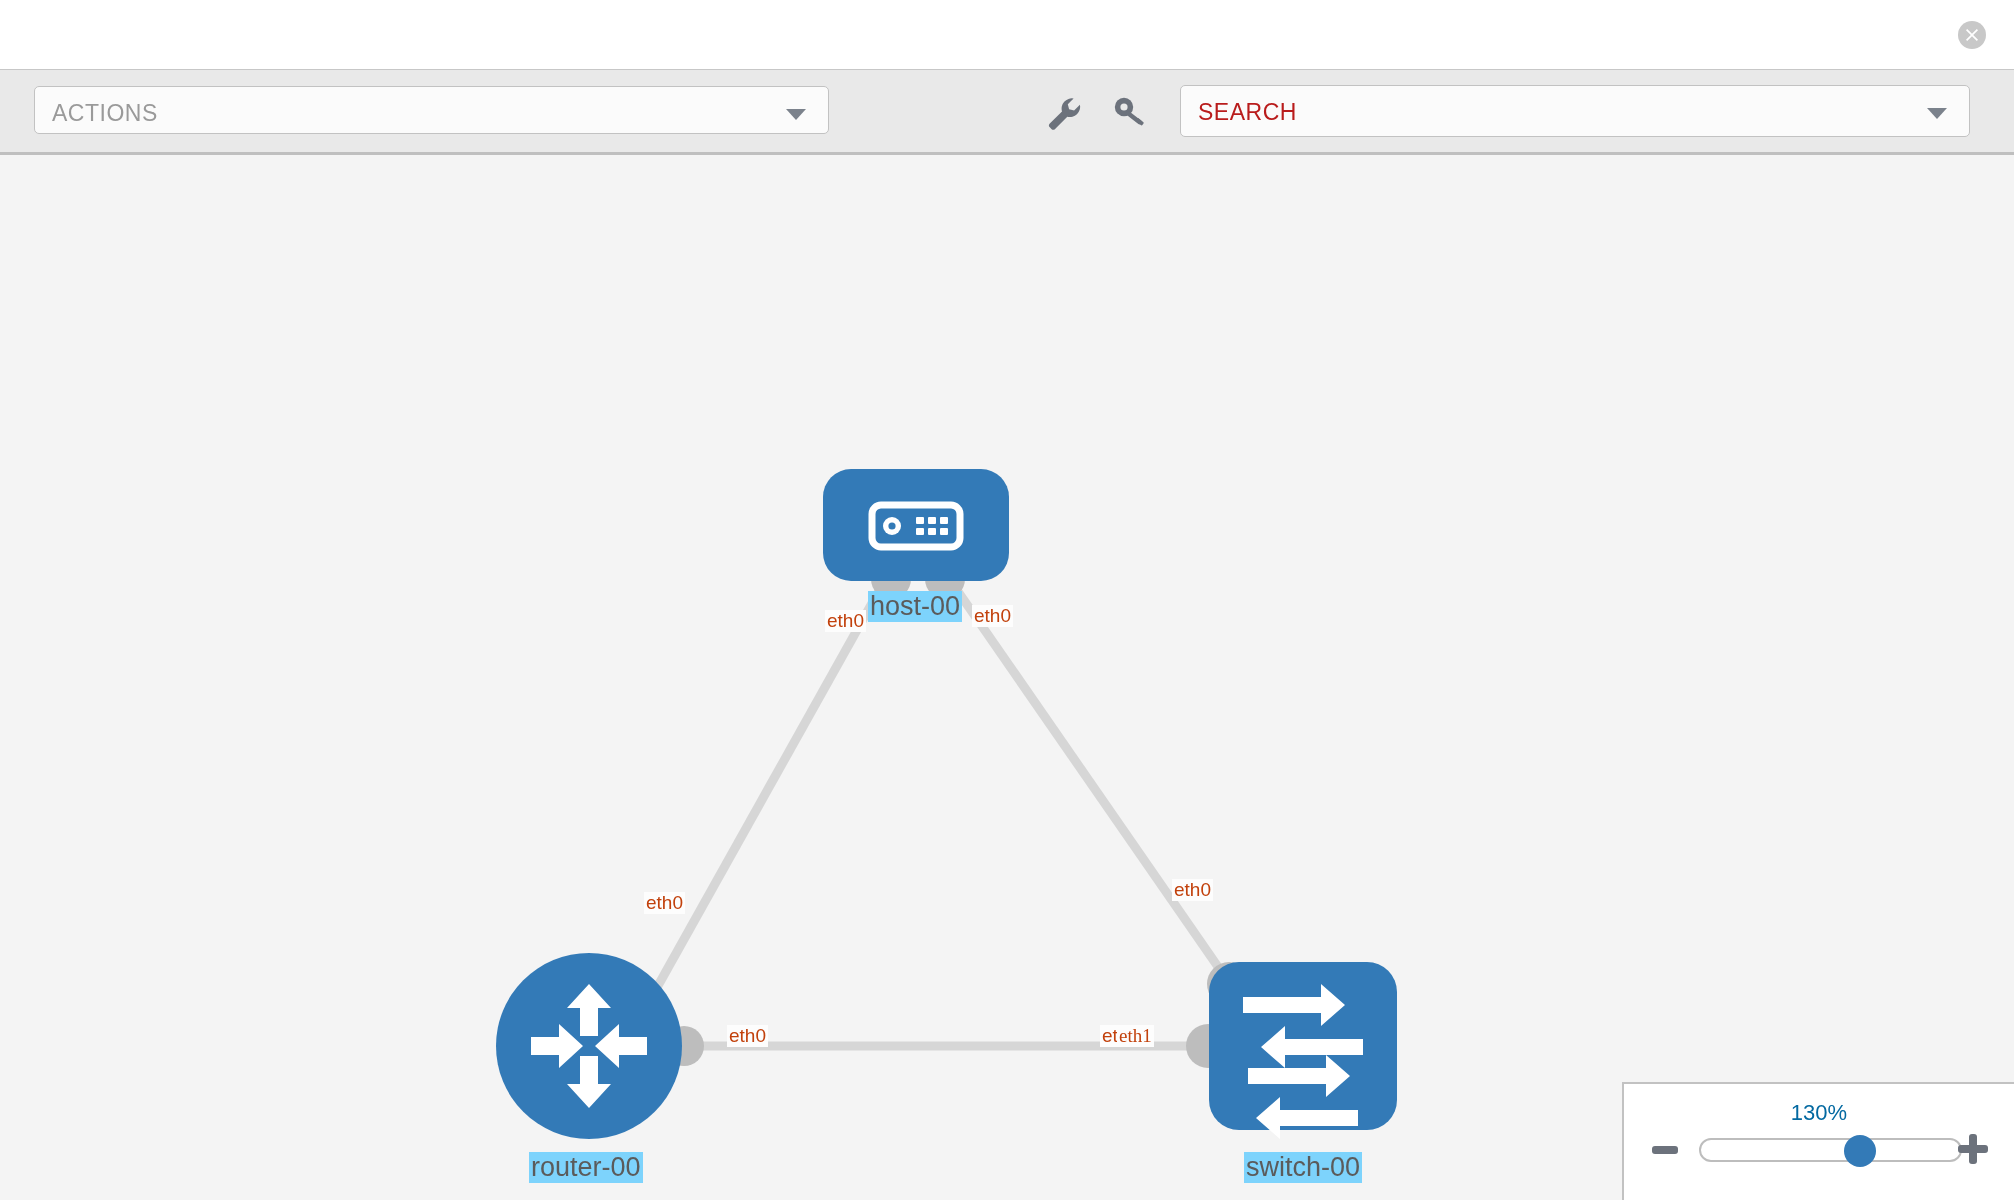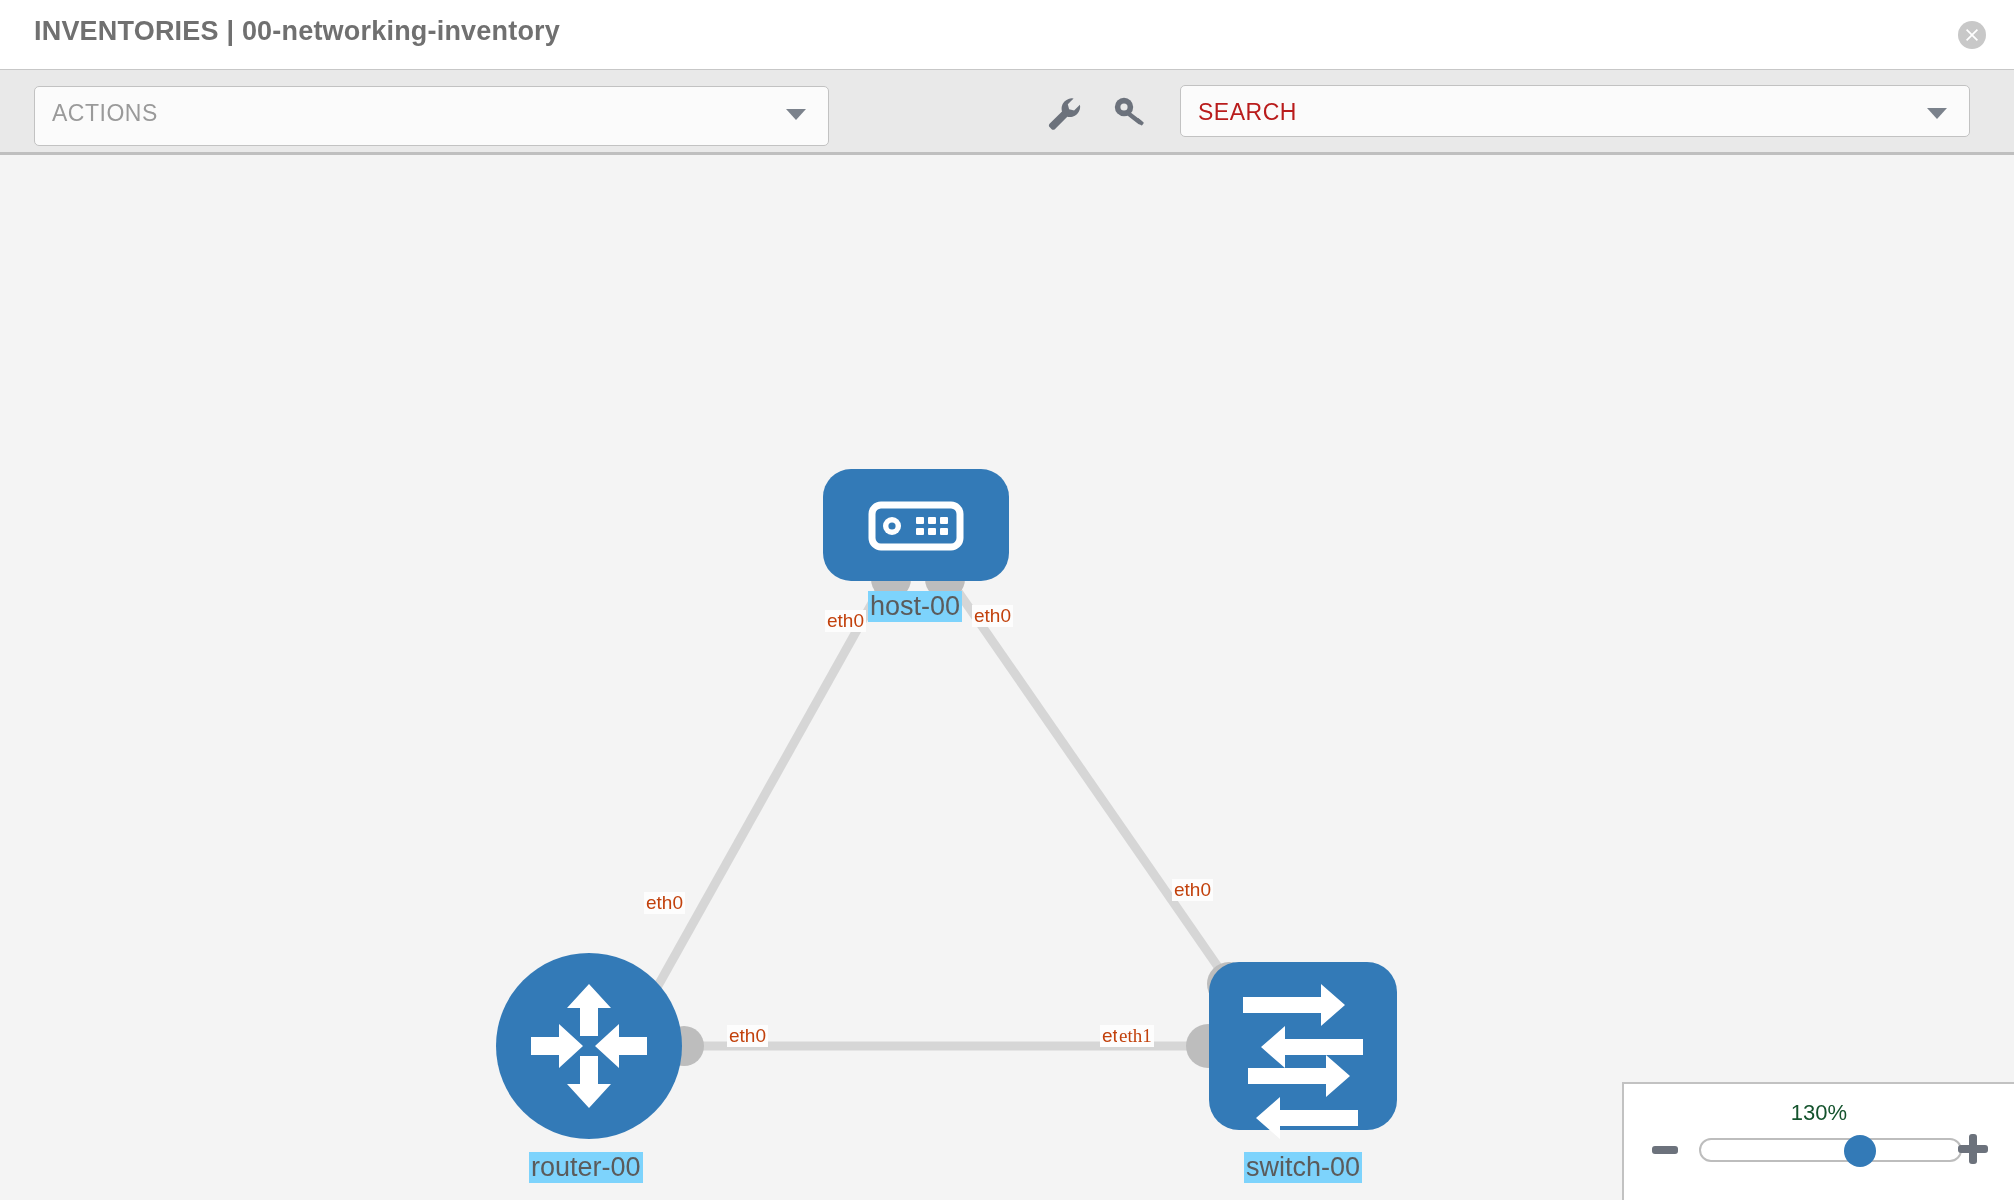--- a/index.html
+++ b/index.html
@@ -56,21 +56,21 @@
     background: #e9e9e9;
     border-top: 1px solid #c7c7c7;
     border-bottom: 3px solid #bfbfbf;
     box-sizing: border-box;
   }
   #actions-select {
     position: absolute;
     left: 34px;
     top: 16px;
     width: 795px;
-    height: 60px;
+    height: 48px;
     background: #fbfbfb;
     border: 1px solid #c2c2c2;
     border-radius: 5px;
     box-sizing: border-box;
     cursor: pointer;
   }
   #actions-label {
     position: absolute;
     left: 17px;
     top: 13px;
@@ -165,21 +165,21 @@
     border-right: none;
     border-bottom: none;
     box-sizing: border-box;
   }
   #zoom-level {
     position: absolute;
     left: 0; right: 0;
     top: 16px;
     text-align: center;
     font-size: 22px;
-    color: #14532d;
+    color: #0369a1;
   }
   #zoom-minus {
     position: absolute;
     left: 28px;
     top: 62px;
     width: 26px;
     height: 8px;
     background: #6c727c;
     border-radius: 3px;
     cursor: pointer;
@@ -219,21 +219,20 @@
     height: 32px;
     border-radius: 50%;
     background: #337ab7;
     cursor: grab;
   }
 </style>
 </head>
 <body>
 
 <div id="header">
-  <div id="page-title">INVENTORIES | 00-networking-inventory</div>
   <div id="close-button">
     <svg width="28" height="28" viewBox="0 0 28 28" aria-hidden="true">
       <path d="M9.2 8 L14 12.8 L18.8 8 L20 9.2 L15.2 14 L20 18.8 L18.8 20 L14 15.2 L9.2 20 L8 18.8 L12.8 14 L8 9.2 Z" fill="#ffffff"></path>
     </svg>
   </div>
 </div>
 
 <div id="toolbar">
   <div id="actions-select">
     <span id="actions-label">ACTIONS</span>

